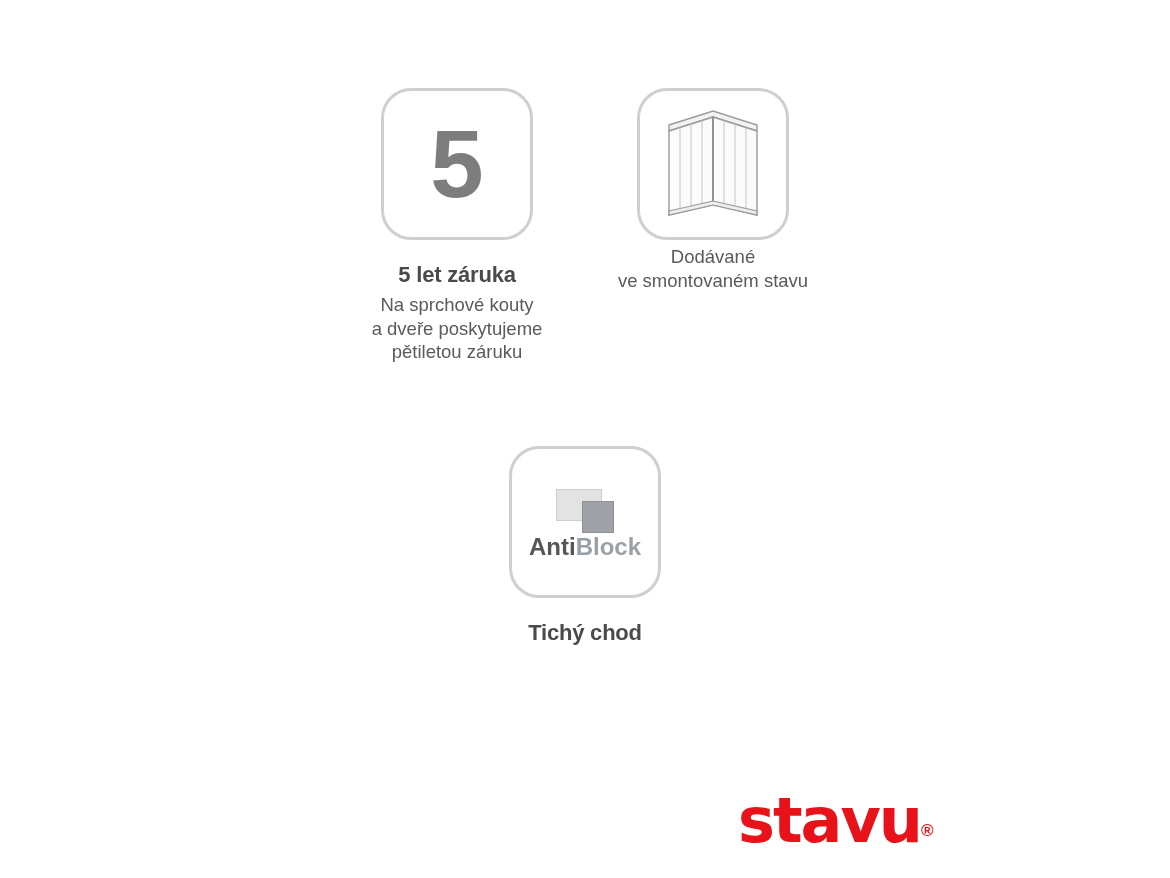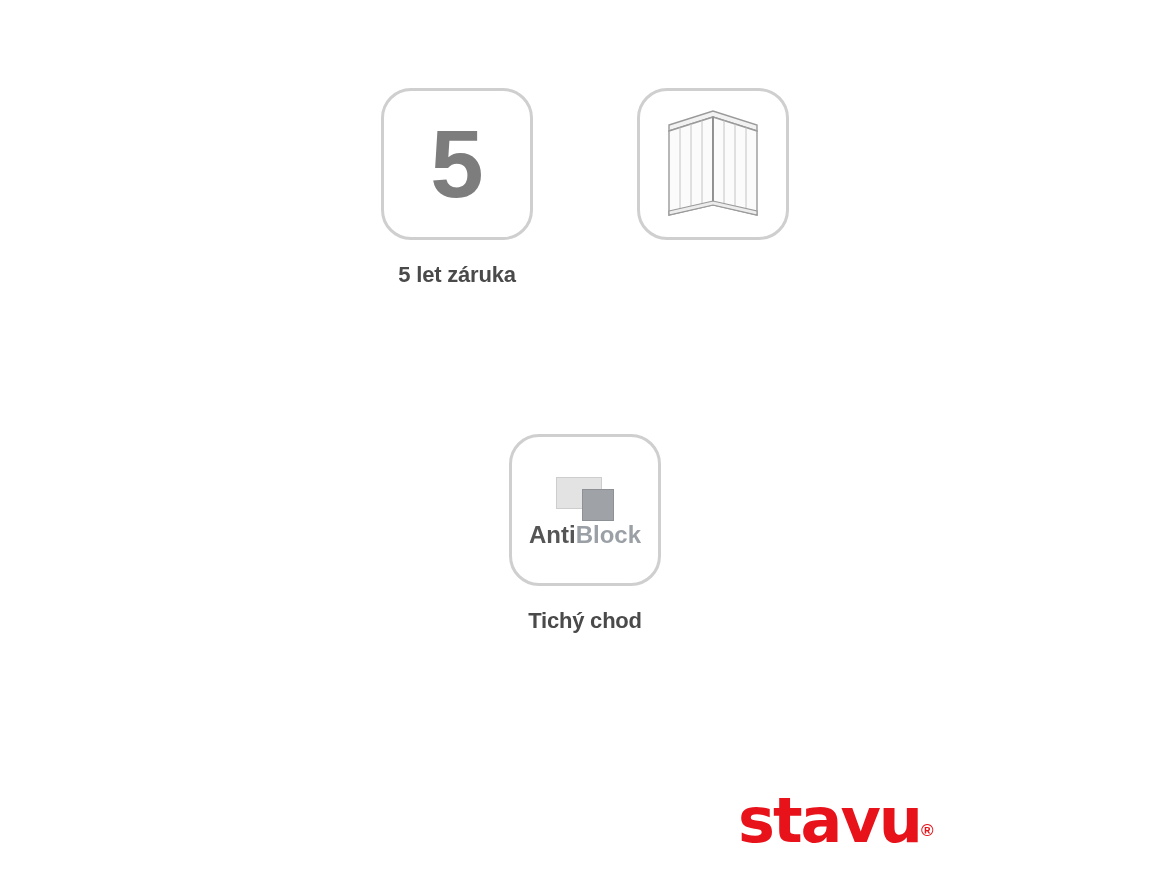--- a/index.html
+++ b/index.html
@@ -43,21 +43,21 @@
     font-size: 18.5px;
     color: #5a5a5a;
     line-height: 1.28;
     margin-top: 5px;
     white-space: pre-line;
   }
 
   
   #feature-warranty { left: 342px; top: 88px; width: 230px; }
   #feature-assembly { left: 598px; top: 88px; width: 230px; }
-  #feature-quiet    { left: 470px; top: 434px; width: 230px; }
+  #feature-quiet    { left: 470px; top: 446px; width: 230px; }
 
   
   .numeral {
     position: absolute;
     left: 0; right: 0; top: 50%;
     transform: translateY(-50%);
     font-size: 96px;
     font-weight: bold;
     color: #7d7d7d;
     line-height: 1;
@@ -138,20 +138,23 @@
   }
 </style>
 </head>
 <body>
 
 <div class="feature" id="feature-warranty">
   <div class="icon-box">
     <div class="numeral">5</div>
   </div>
   <div class="feature-title">5 let záruka</div>
+  <div class="feature-desc">Na sprchové kouty
+a dveře poskytujeme
+pětiletou záruku</div>
 </div>
 
 <div class="feature" id="feature-assembly">
   <div class="icon-box">
     <svg class="enclosure" width="104" height="114" viewBox="0 0 104 114">
 
       <polygon points="8,18 52,4 96,18 96,24 52,10 8,24" fill="#f2f2f2" stroke="#9a9a9a" stroke-width="1.4"></polygon>
 
       <path d="M8,24 L52,10 L52,98 L8,108 Z" fill="#fbfbfb" stroke="#9a9a9a" stroke-width="1.4"></path>
 
@@ -163,20 +166,22 @@
       <line x1="30" y1="17" x2="30" y2="103" stroke="#c4c4c4" stroke-width="1"></line>
       <line x1="41" y1="13.5" x2="41" y2="100.5" stroke="#c4c4c4" stroke-width="1"></line>
 
       <line x1="63" y1="13.5" x2="63" y2="100.5" stroke="#c4c4c4" stroke-width="1"></line>
       <line x1="74" y1="17" x2="74" y2="103" stroke="#c4c4c4" stroke-width="1"></line>
       <line x1="85" y1="20.5" x2="85" y2="105.5" stroke="#c4c4c4" stroke-width="1"></line>
 
       <path d="M8,104 L52,94 L96,104 L96,108 L52,98 L8,108 Z" fill="#ededed" stroke="#9a9a9a" stroke-width="1.2"></path>
     </svg>
   </div>
+  <div class="feature-desc">Dodávané
+ve smontovaném stavu</div>
 </div>
 
 <div class="feature" id="feature-quiet">
   <div class="icon-box">
     <div class="antiblock">
       <div class="ab-squares">
         <div class="ab-sq-back"></div>
         <div class="ab-sq-front"></div>
       </div>
       <div class="ab-text"><span class="ab-anti">Anti</span><span class="ab-block">Block</span></div>

